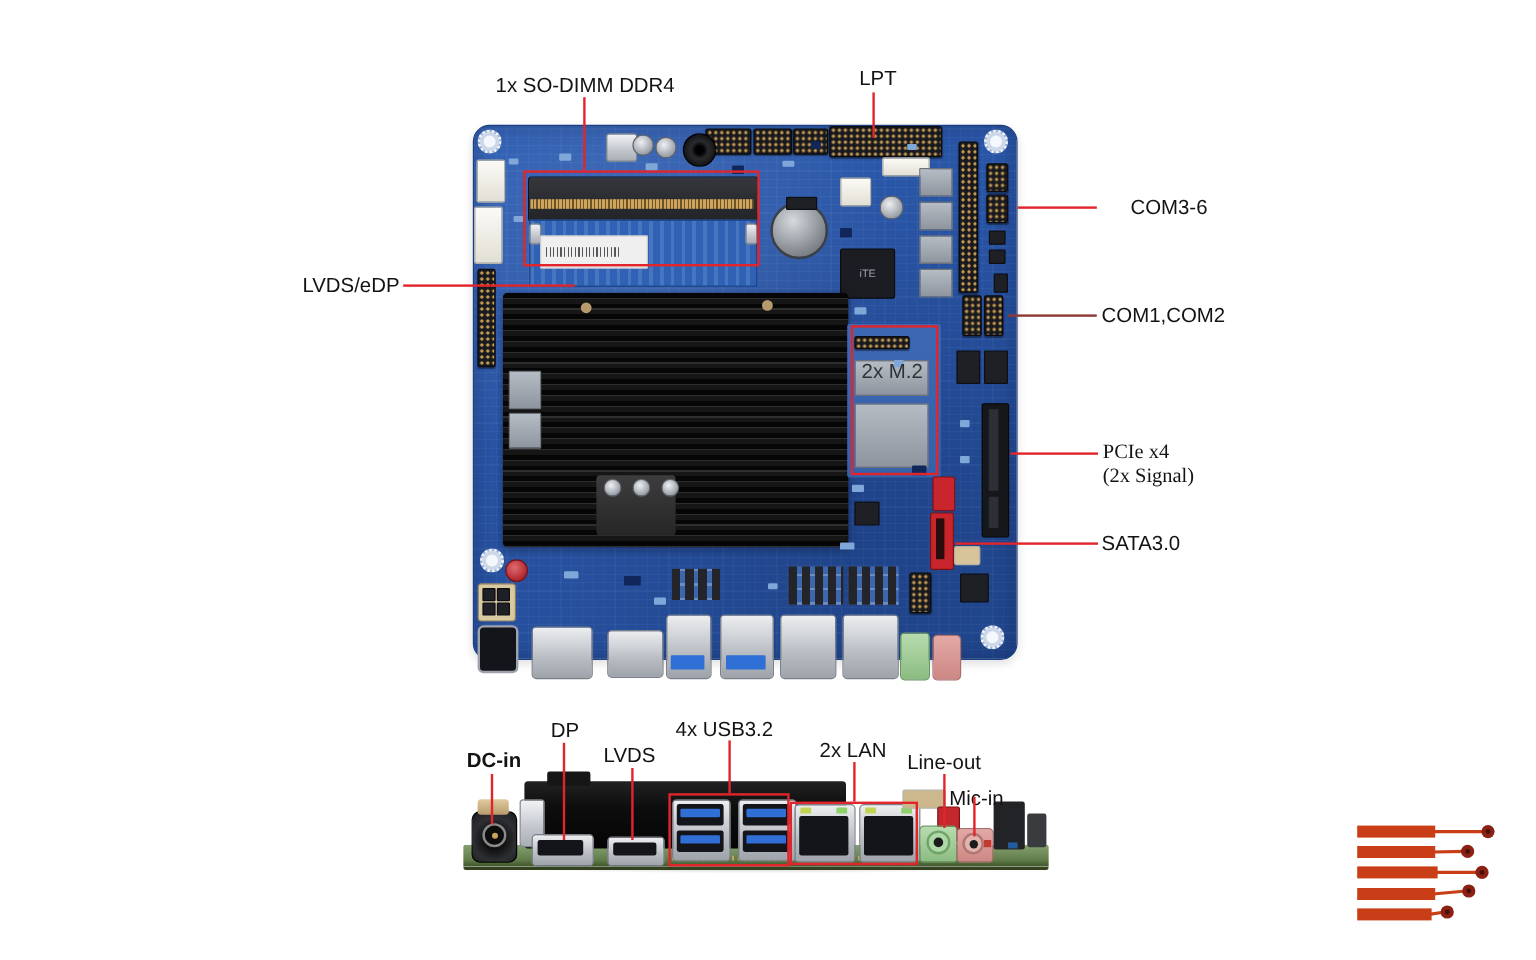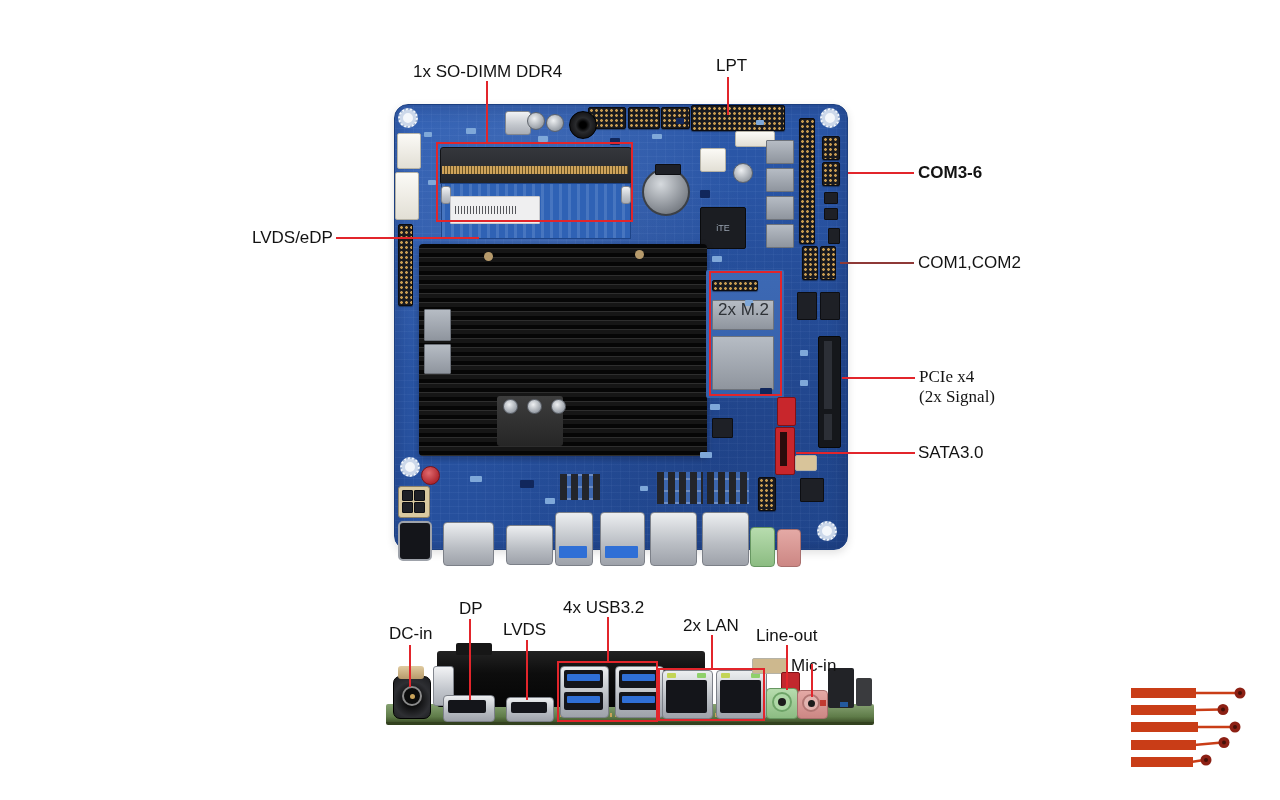--- a/index.html
+++ b/index.html
@@ -176,21 +176,21 @@
   <div class="abs cA" style="left:800px;top:350px;width:8px;height:6px;"></div>
   <div class="abs cA" style="left:800px;top:380px;width:8px;height:6px;"></div>
 
   <div class="abs lbl" style="left:413px;top:62px;">1x SO-DIMM DDR4</div>
   <div class="abs red vln" style="left:486px;top:81px;height:61px;"></div>
   <div class="abs rbox" style="left:436px;top:142px;width:197px;height:80px;"></div>
 
   <div class="abs lbl" style="left:716px;top:56px;text-align:right;">LPT</div>
   <div class="abs red vln" style="left:727px;top:77px;height:38px;"></div>
 
-  <div class="abs lbl" style="left:918px;top:163px;font-weight:bold;">COM3-6</div>
+  <div class="abs lbl" style="left:942px;top:163px;">COM3-6</div>
   <div class="abs red hln" style="left:848px;top:172px;width:66px;"></div>
 
   <div class="abs lbl" style="left:918px;top:253px;">COM1,COM2</div>
   <div class="abs maroon hln" style="left:840px;top:262px;width:74px;"></div>
 
   <div class="abs lbl" style="left:252px;top:228px;">LVDS/eDP</div>
   <div class="abs red hln" style="left:336px;top:237px;width:143px;"></div>
 
   <div class="abs rbox" style="left:709px;top:271px;width:73px;height:125px;"></div>
   <div class="abs lbl" style="left:718px;top:300px;color:#2e3237;">2x M.2</div>
@@ -248,21 +248,21 @@
   <div class="abs" style="left:772px;top:692px;width:20px;height:20px;border-radius:50%;background:#aed8a6;border:2px solid #6ea468;box-sizing:border-box;"></div>
   <div class="abs" style="left:778px;top:698px;width:8px;height:8px;border-radius:50%;background:#1c1c1c;"></div>
   <div class="abs jackp" style="left:797px;top:690px;width:29px;height:27px;"></div>
   <div class="abs" style="left:802px;top:694px;width:18px;height:18px;border-radius:50%;background:#e3b3af;border:2px solid #b27673;box-sizing:border-box;"></div>
   <div class="abs" style="left:808px;top:700px;width:7px;height:7px;border-radius:50%;background:#1c1c1c;"></div>
   <div class="abs" style="left:828px;top:668px;width:26px;height:40px;background:#222327;border-radius:2px;"></div>
   <div class="abs" style="left:856px;top:678px;width:16px;height:28px;background:#3a3b3e;border-radius:2px;"></div>
   <div class="abs" style="left:820px;top:700px;width:6px;height:6px;background:#c23a30;"></div>
   <div class="abs" style="left:840px;top:702px;width:8px;height:5px;background:#245a9e;"></div>
 
-  <div class="abs lbl" style="left:389px;top:624px;">DC-in</div>
+  <div class="abs lbl" style="left:389px;top:624px;font-weight:bold;">DC-in</div>
   <div class="abs red vln" style="left:409px;top:645px;height:42px;"></div>
 
   <div class="abs lbl" style="left:459px;top:599px;">DP</div>
   <div class="abs red vln" style="left:469px;top:619px;height:81px;"></div>
 
   <div class="abs lbl" style="left:503px;top:620px;">LVDS</div>
   <div class="abs red vln" style="left:526px;top:640px;height:60px;"></div>
 
   <div class="abs lbl" style="left:563px;top:598px;">4x USB3.2</div>
   <div class="abs red vln" style="left:607px;top:617px;height:44px;"></div>

